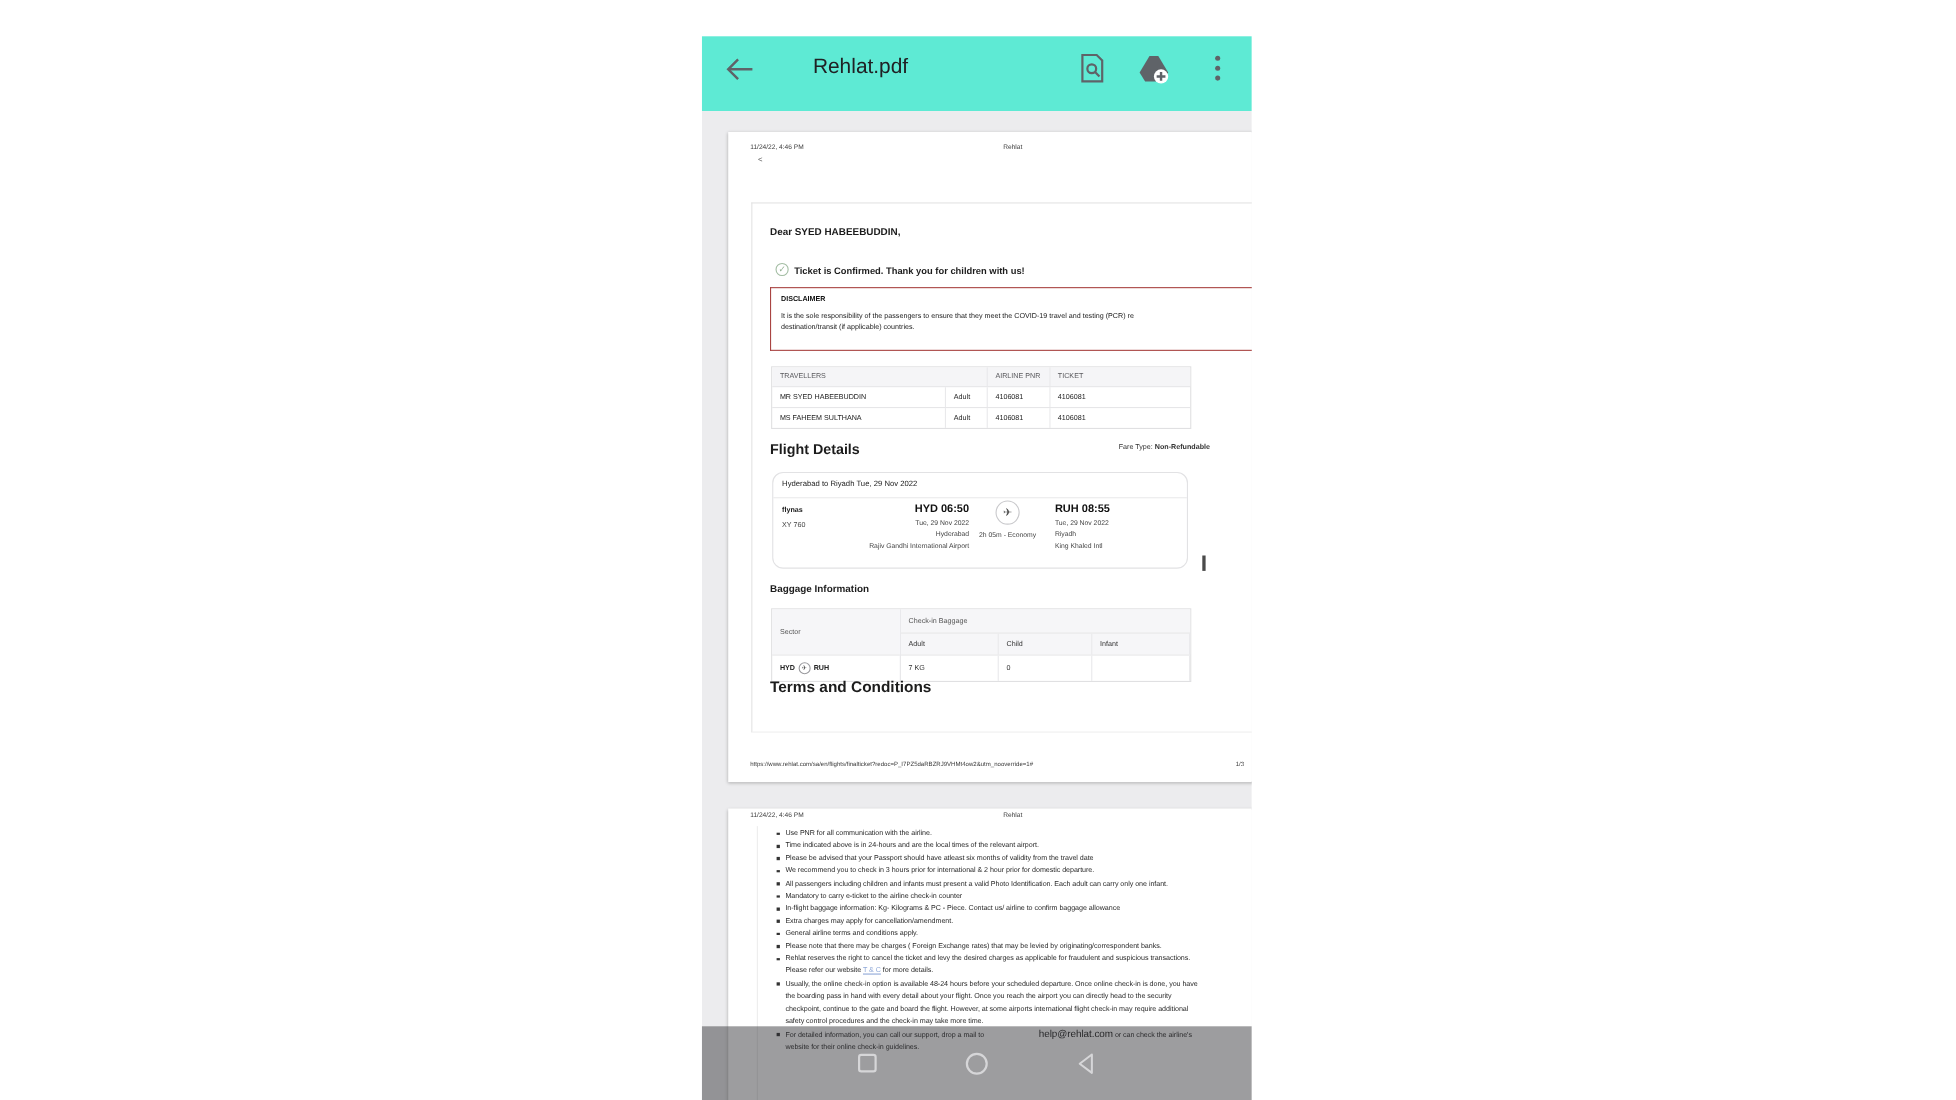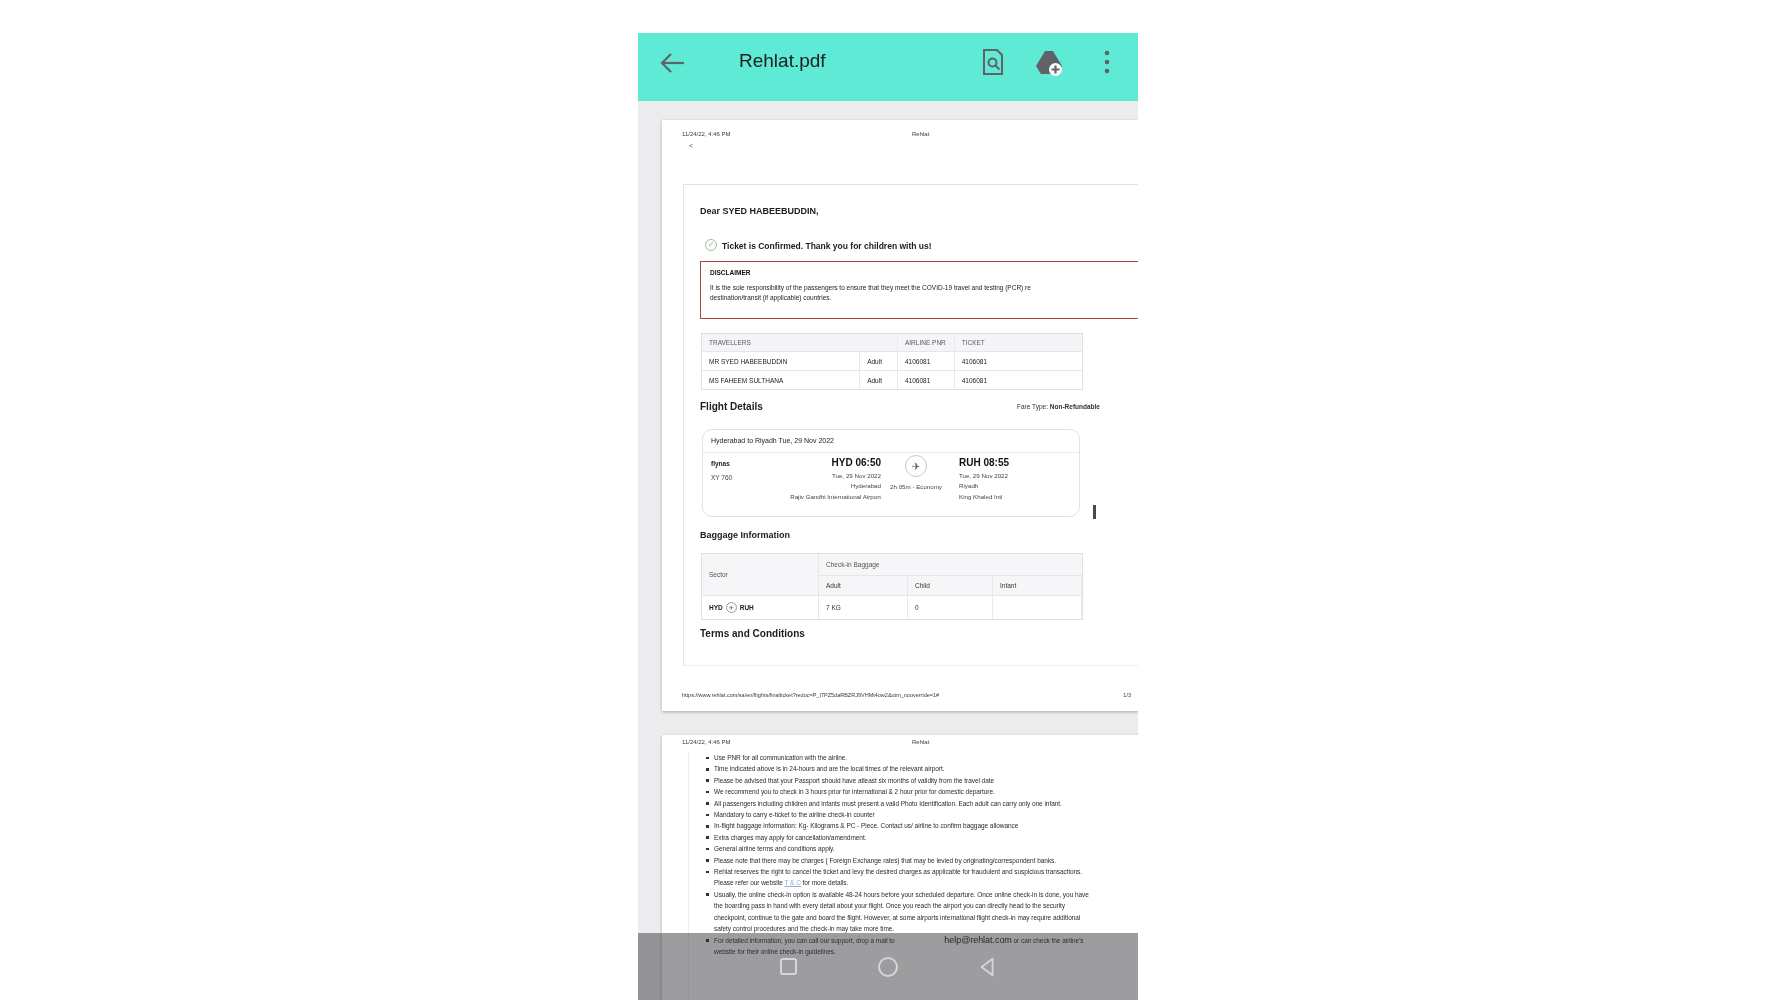--- a/index.html
+++ b/index.html
@@ -54,21 +54,21 @@
 
   .tt { left:39px; top:213px; width:382px; border:1px solid #e0e0e2; font-size:6.5px; }
   .tt-row { display:flex; }
   .tt-h { background:#f5f5f7; color:#5a5a5e; height:17px; }
   .tt-d { height:19px; border-top:1px solid #e6e6e8; color:#222; }
   .cell { padding-left:7px; display:flex; align-items:center; border-right:1px solid #e9e9eb; }
   .cell:last-child { border-right:none; }
   .c-name { width:159px; } .c-type { width:38px; } .c-pnr { width:57px; } .c-tkt { width:128px; }
   .c-namespan { width:197px; }
 
-  .h-flight { left:38px; top:281px; font-size:10px; color:#1c1c1c; }
+  .h-flight { left:38px; top:281px; font-size:13px; color:#1c1c1c; }
   .fare { top:283px; right:46px; font-size:6.5px; color:#333; }
 
   .fcard { left:40px; top:309px; width:378px; height:88px; border:1px solid #e2e2e4; border-radius:10px; }
   .fcard-hd { height:23px; border-bottom:1px solid #eaeaec; font-size:7px; color:#222; padding:7px 0 0 8px; }
   .al-name { left:8px; top:30px; font-size:6.5px; font-weight:bold; color:#222; }
   .al-no { left:8px; top:44px; font-size:6.5px; color:#444; }
   .dep { left:40px; top:27px; width:138px; text-align:right; }
   .arr { left:256px; top:27px; width:110px; text-align:left; }
   .seg-time { font-size:10px; font-weight:bold; color:#111; }
   .seg-ln { font-size:6.2px; color:#444; margin-top:3.6px; }
@@ -84,21 +84,21 @@
   .bt-route { height:24px; border-top:1px solid #e6e6e8; display:flex; align-items:center; padding-left:7px; font-weight:bold; color:#222; gap:3px; }
   .bt-right { flex:1; display:flex; flex-direction:column; }
   .bt-grp { height:21px; background:#f6f6f8; display:flex; align-items:center; padding-left:7px; color:#555; }
   .bt-sub { height:20px; background:#f6f6f8; display:flex; border-top:1px solid #e6e6e8; }
   .bt-sub .cell, .bt-data .cell { border-right:1px solid #e9e9eb; }
   .bt-data { height:24px; display:flex; border-top:1px solid #e6e6e8; }
   .c-a { width:89px; } .c-c { width:85px; } .c-i { flex:1; }
   .mini-circ { display:inline-block; width:11px; height:11px; border:1px solid #9a9a9e; border-radius:50%; text-align:center; }
   .mini-circ span { font-family:"DejaVu Sans", sans-serif; font-size:6px; line-height:10px; color:#555; font-weight:normal; }
 
-  .h-terms { left:38px; top:508px; font-size:10px; color:#1c1c1c; }
+  .h-terms { left:38px; top:496px; font-size:14px; color:#1c1c1c; }
   .foot-url { left:20px; top:572px; font-size:5.5px; color:#3a3a3a; white-space:nowrap; }
   .foot-pg { top:572px; right:15px; font-size:5.5px; color:#3a3a3a; }
 
   
   .p2-border { left:26px; top:16px; bottom:0; width:1px; background:#ededed; }
   .bullets { left:40px; top:17px; width:392px; list-style:none; }
   .bullets li { position:relative; padding-left:12px; font-size:6.5px; line-height:11.4px; color:#2b2b2b; letter-spacing:-.05px; }
   .bullets li::before { content:""; position:absolute; left:4px; top:4.6px; width:2.6px; height:2.6px; background:#333; }
   .bullets li.nw { white-space:nowrap; }
   .lnk { color:#8fa8d8; text-decoration:underline; cursor:pointer; }

